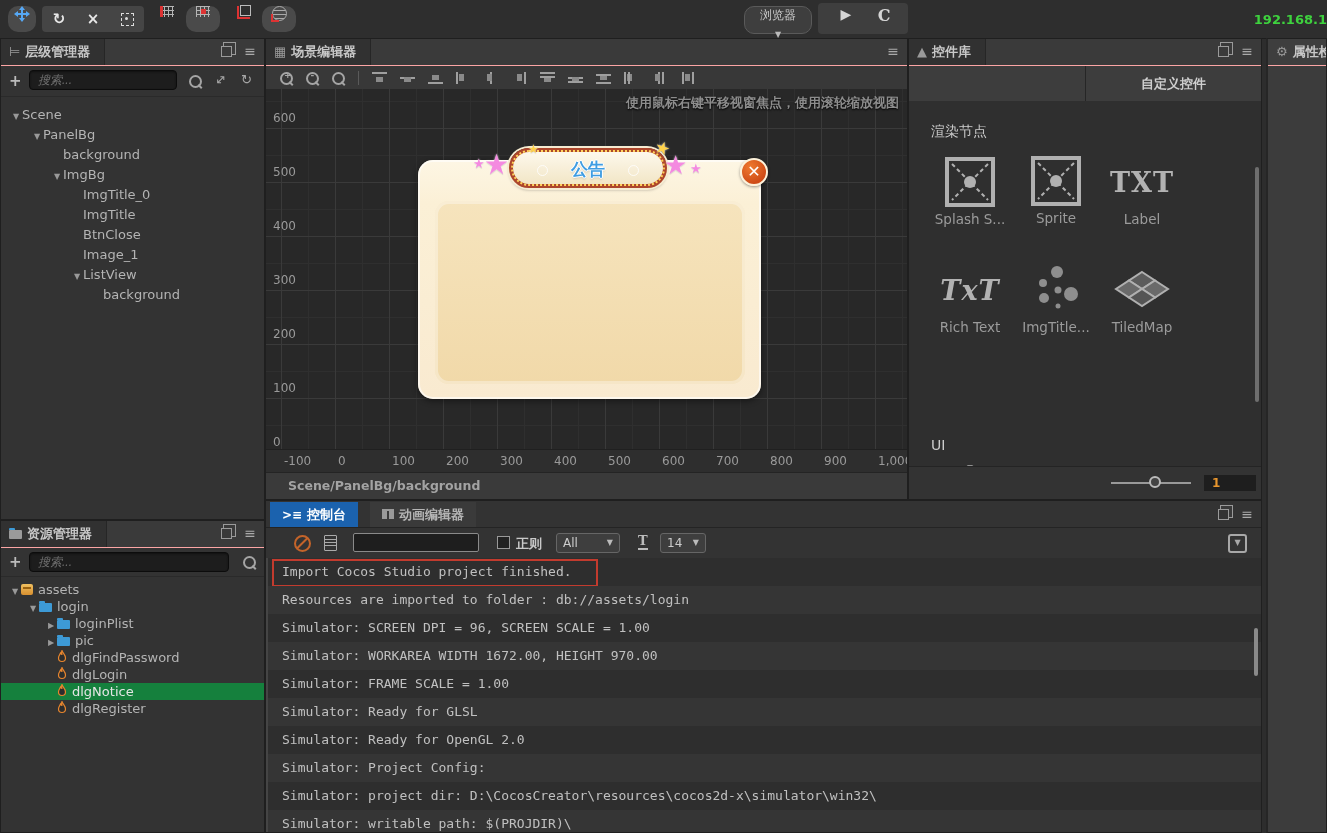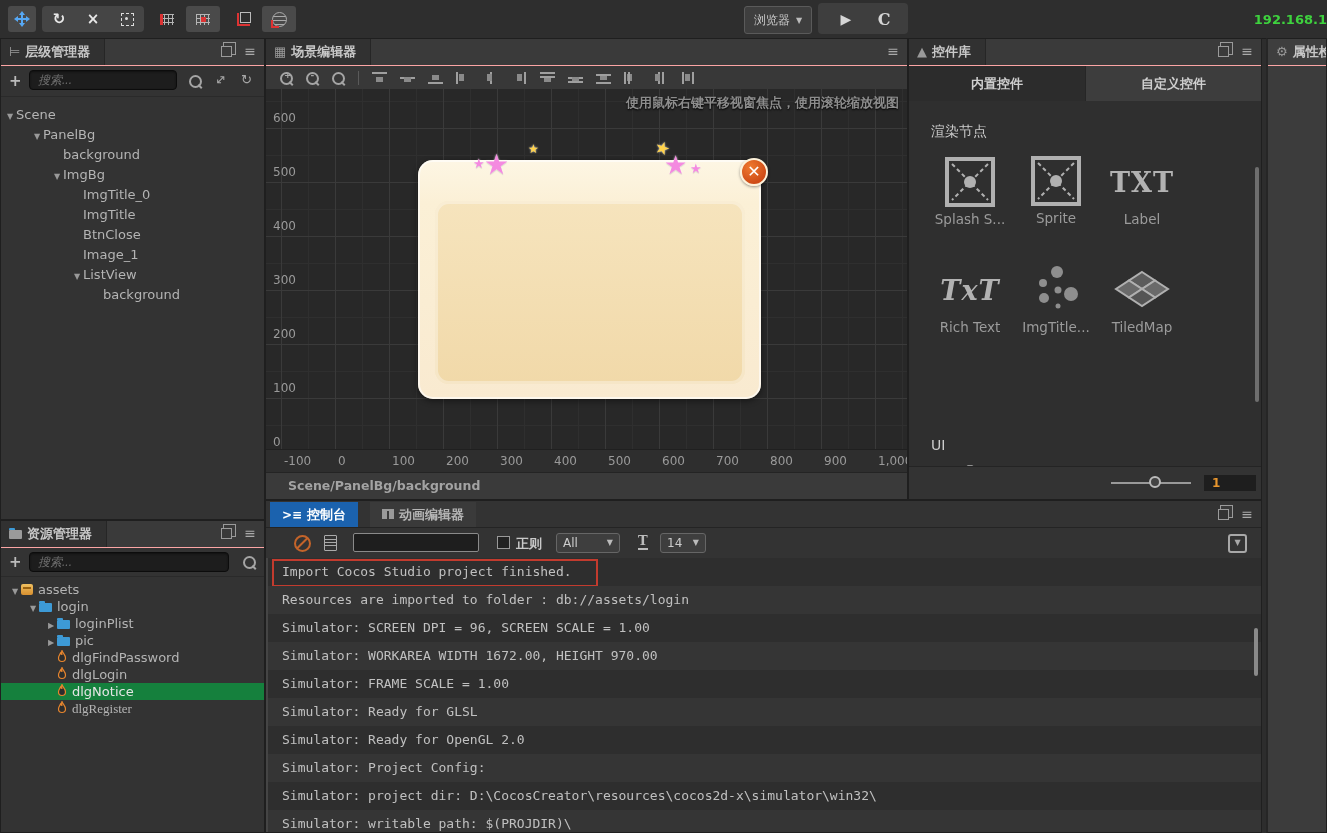--- a/index.html
+++ b/index.html
@@ -32,21 +32,21 @@
   .trow .arr{display:inline-block;width:12px;color:#999;font-size:8px;text-align:center;}
   .trow.sel{background:#15803d;color:#e5e5e5;}
   .ticon{display:inline-block;vertical-align:-1px;margin-right:5px;}
   .ic-folder{width:13px;height:9px;background:#3d9ad6;border-radius:1px;position:relative;}
   .ic-folder::before{content:"";position:absolute;left:0;top:-2px;width:6px;height:2px;background:#3d9ad6;border-radius:1px 1px 0 0;}
   .ic-assets{width:12px;height:11px;background:linear-gradient(#f0c060,#d89030);border-radius:2px;position:relative;}
   .ic-assets::before{content:"";position:absolute;left:2px;top:3px;right:2px;height:2px;background:#9a6210;}
   .ic-fire{width:10px;height:13px;}
   
   #topbar{position:absolute;left:0;top:0;width:1327px;height:38px;background:#2e2e2e;border-bottom:1px solid #1d1d1d;}
-  .tbtn{position:absolute;top:6px;height:26px;display:flex;align-items:center;justify-content:center;border-radius:3px;cursor:pointer;}
+  .tbtn{position:absolute;top:6px;height:26px;display:flex;align-items:center;border-radius:10px;cursor:pointer;flex-direction:column;}
   .tgroup{position:absolute;top:6px;height:26px;background:#454545;border-radius:4px;display:flex;align-items:center;}
   .tgroup .tb{width:34px;text-align:center;color:#e8e8e8;font-weight:bold;cursor:pointer;display:flex;justify-content:center;}
   .gridic{width:14px;height:11px;background:
      linear-gradient(#b5b5b5 1px,transparent 1px) 0 0/4px 4px,
      linear-gradient(90deg,#b5b5b5 1px,transparent 1px) 0 0/4px 4px;position:relative;}
   .gridic .red{position:absolute;background:#d33;}
   .dashbox{width:11px;height:11px;border:1px dashed #ddd;position:relative;}
   .dashbox::after{content:"";position:absolute;left:3px;top:3px;width:3px;height:3px;background:#ddd;border-radius:50%;}
   .cornic{width:11px;height:11px;border-left:2px solid #d33;border-bottom:2px solid #d33;position:relative;}
   .cornic::before{content:"";position:absolute;left:1px;bottom:1px;width:9px;height:9px;border:1px solid #bbb;}
@@ -217,21 +217,21 @@
         </div>
     </div>
     <div class="searchrow">
       <span class="plus">+</span>
       <input class="searchbox" placeholder="搜索..." style="">
       <span class="abs" style="left:188px;top:9px;"><span class="lens"></span></span>
       <span class="abs diag" style="left:214px;top:6px;">↔</span>
       <span class="abs refr" style="left:240px;top:6px;">↻</span>
     </div>
     <div class="tree" id="hierarchy-tree" style="top:66px;">
-        <div class="trow" style="padding-left: 3px;"><span class="arr">▼</span><span>Scene</span></div>
+        <div class="trow" style="padding-left: 9px;"><span class="arr">▼</span><span>Scene</span></div>
         <div class="trow" style="padding-left: 30px;"><span class="arr">▼</span><span>PanelBg</span></div>
         <div class="trow" style="padding-left: 50px;"><span class="arr"></span><span>background</span></div>
         <div class="trow" style="padding-left: 50px;"><span class="arr">▼</span><span>ImgBg</span></div>
         <div class="trow" style="padding-left: 70px;"><span class="arr"></span><span>ImgTitle_0</span></div>
         <div class="trow" style="padding-left: 70px;"><span class="arr"></span><span>ImgTitle</span></div>
         <div class="trow" style="padding-left: 70px;"><span class="arr"></span><span>BtnClose</span></div>
         <div class="trow" style="padding-left: 70px;"><span class="arr"></span><span>Image_1</span></div>
         <div class="trow" style="padding-left: 70px;"><span class="arr">▼</span><span>ListView</span></div>
         <div class="trow" style="padding-left: 90px;"><span class="arr"></span><span>background</span></div>
       </div>
@@ -257,21 +257,21 @@
         <div class="trow" style="height: 17px; line-height: 17px; padding-left: 44px;"><span class="arr">▶</span><span class="ticon ic-folder"></span><span>pic</span></div>
         <div class="trow" style="height: 17px; line-height: 17px; padding-left: 44px;"><span class="arr"></span><span class="ticon"><svg class="ic-fire" viewBox="0 0 10 13">
               <path d="M5 .5C5.5 3 8.5 4.5 8.5 8a3.5 3.5 0 0 1-7 0C1.5 5.5 3 4.5 3.5 3 4 4 4.5 4.5 5 4.2 4.5 3 4.6 1.5 5 .5z" fill="#2d2d2d" stroke="#e8862e" stroke-width="1.2"></path>
             </svg></span><span>dlgFindPassword</span></div>
         <div class="trow" style="height: 17px; line-height: 17px; padding-left: 44px;"><span class="arr"></span><span class="ticon"><svg class="ic-fire" viewBox="0 0 10 13">
               <path d="M5 .5C5.5 3 8.5 4.5 8.5 8a3.5 3.5 0 0 1-7 0C1.5 5.5 3 4.5 3.5 3 4 4 4.5 4.5 5 4.2 4.5 3 4.6 1.5 5 .5z" fill="#2d2d2d" stroke="#e8862e" stroke-width="1.2"></path>
             </svg></span><span>dlgLogin</span></div>
         <div class="trow sel" style="height: 17px; line-height: 17px; padding-left: 44px;"><span class="arr"></span><span class="ticon"><svg class="ic-fire" viewBox="0 0 10 13">
               <path d="M5 .5C5.5 3 8.5 4.5 8.5 8a3.5 3.5 0 0 1-7 0C1.5 5.5 3 4.5 3.5 3 4 4 4.5 4.5 5 4.2 4.5 3 4.6 1.5 5 .5z" fill="#2d2d2d" stroke="#e8862e" stroke-width="1.2"></path>
             </svg></span><span>dlgNotice</span></div>
-        <div class="trow" style="height: 17px; line-height: 17px; padding-left: 44px; font-family: Liberation Serif, serif;"><span class="arr"></span><span class="ticon"><svg class="ic-fire" viewBox="0 0 10 13">
+        <div class="trow" style="height: 17px; line-height: 17px; padding-left: 44px;"><span class="arr"></span><span class="ticon"><svg class="ic-fire" viewBox="0 0 10 13">
               <path d="M5 .5C5.5 3 8.5 4.5 8.5 8a3.5 3.5 0 0 1-7 0C1.5 5.5 3 4.5 3.5 3 4 4 4.5 4.5 5 4.2 4.5 3 4.6 1.5 5 .5z" fill="#2d2d2d" stroke="#e8862e" stroke-width="1.2"></path>
             </svg></span><span>dlgRegister</span></div>
       </div>
   </div>
 
   <div class="panel" id="scene" style="left:265px;top:38px;width:643px;height:462px;">
     <div class="phead">
       <div class="ptab"><span class="picon">▦</span><span>场景编辑器</span></div>
       <div class="winicons">
           <span class="icon-menu">≡</span>
@@ -350,20 +350,25 @@
           <span class="ytick" style="top: 76px;">500</span>
           <span class="ytick" style="top: 130px;">400</span>
           <span class="ytick" style="top: 184px;">300</span>
           <span class="ytick" style="top: 238px;">200</span>
           <span class="ytick" style="top: 292px;">100</span>
           <span class="ytick" style="top: 346px;">0</span>
         </div>
 
       <div id="dlg">
         <div id="dlg-inner"></div>
+        <div id="dlg-banner">
+          <span class="bdot" style="left:24px;"></span>
+          <span class="bdot" style="right:24px;"></span>
+          <div id="dlg-title">公告</div>
+        </div>
         <span class="star" style="left:55px;top:-4px;font-size:13px;">★</span>
         <span class="star" style="left:66px;top:-12px;font-size:28px;">★</span>
         <span class="star gold" style="left:110px;top:-18px;font-size:12px;">★</span>
         <span class="star gold" style="left:237px;top:-22px;font-size:17px;transform:rotate(18deg);">★</span>
         <span class="star" style="left:246px;top:-10px;font-size:26px;">★</span>
         <span class="star" style="left:272px;top:1px;font-size:13px;">★</span>
       </div>
       <div id="dlg-close"><span>✕</span></div>
 
       <div id="ruler">
@@ -386,21 +391,20 @@
 
   <div class="panel" id="library" style="left:908px;top:38px;width:354px;height:462px;">
     <div class="phead">
       <div class="ptab"><span class="picon">▲</span><span>控件库</span></div>
       <div class="winicons">
           <span class="icon-float"></span>
           <span class="icon-menu">≡</span>
         </div>
     </div>
     <div id="lib-tabs">
-      <div class="ltab" id="ltab-builtin">内置控件</div>
       <div class="ltab" id="ltab-custom">自定义控件</div>
     </div>
     <div id="lib-body">
       <div class="lib-sec" style="top:22px;">渲染节点</div>
       <div id="lib-render-items">
           <div class="lib-cell" style="left: 18px; top: 52px;">
             <div class="lic">
               <svg width="52" height="52">
                 <rect x="3" y="3" width="46" height="46" fill="none" stroke="#b0b0b0" stroke-width="4"></rect>
                 <line x1="8" y1="8" x2="44" y2="44" stroke="#b0b0b0" stroke-width="2" stroke-dasharray="4 3"></line>

